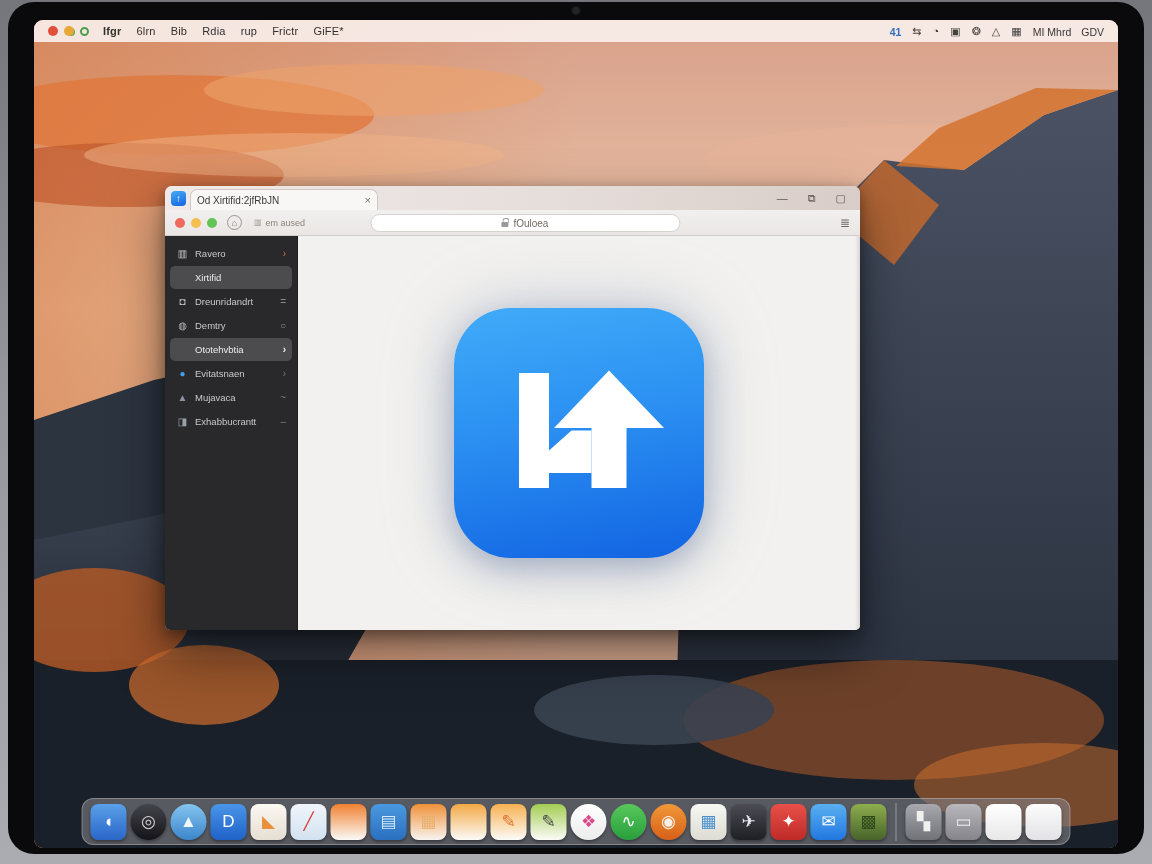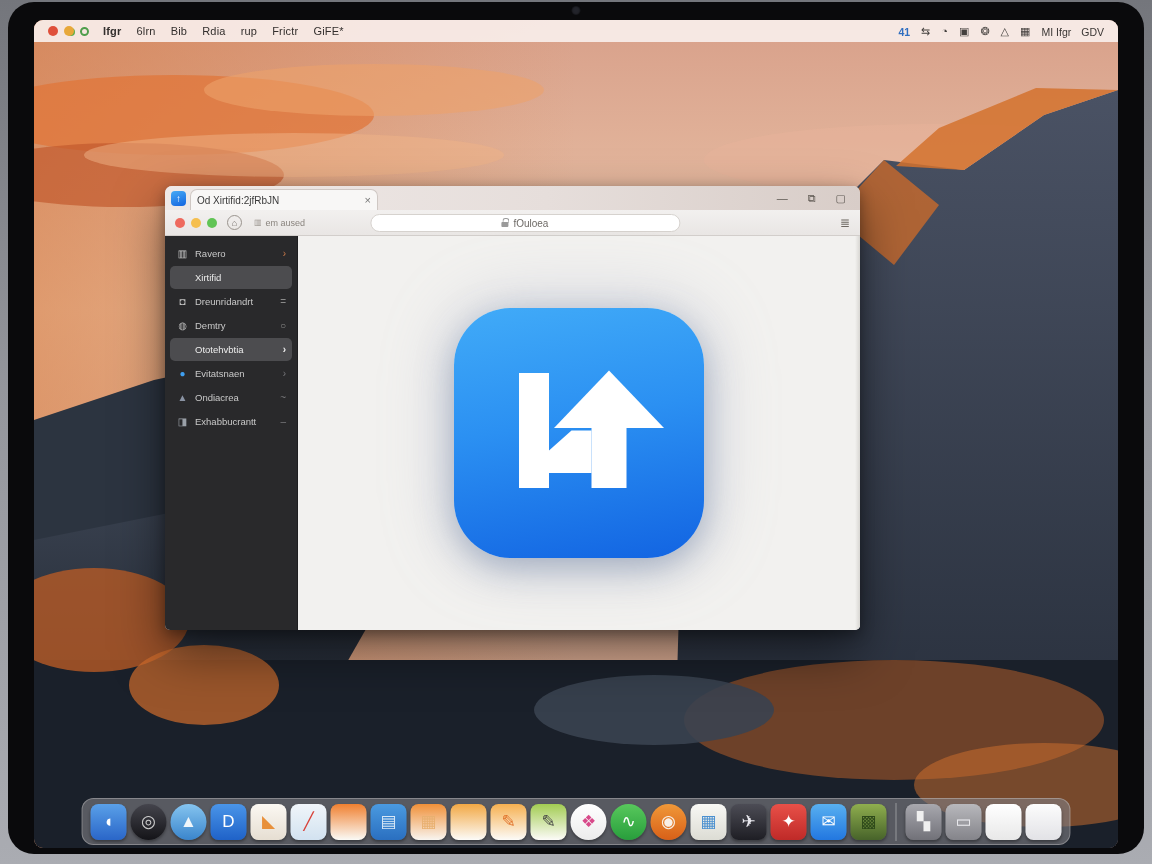--- a/index.html
+++ b/index.html
@@ -154,21 +154,21 @@
       <span class="tok mb-lefttok">41</span>
       <span style="display:flex;gap:11px;">
           <span class="ticon">⇆</span>
           <span class="ticon">◔</span>
           <span class="ticon">▣</span>
           <span class="ticon">❂</span>
           <span class="ticon">△</span>
           <span class="ticon">▦</span>
         </span>
       <span style="display:flex;gap:10px;">
-          <span class="tok">MI Ifgr</span>
+          <span class="tok">MI Mhrd</span>
           <span class="tok">GDV</span>
         </span>
     </div>
   </div>
 
   <div class="window">
     <div class="tabstrip">
       <div class="favicon">
         <span>↑</span>
       </div>
@@ -230,21 +230,21 @@
             <span class="sb-label">Ototehvbtia</span>
             <span class="sb-trail bright" style="color: rgb(240, 240, 240);">›</span>
           </div>
           <div class="sb-row">
             <span class="sb-icon" style="color: rgb(63, 159, 240);">●</span>
             <span class="sb-label">Evitatsnaen</span>
             <span class="sb-trail" style="color: rgb(119, 119, 122);">›</span>
           </div>
           <div class="sb-row">
             <span class="sb-icon" style="color: rgb(138, 147, 163);">▲</span>
-            <span class="sb-label">Ondiacrea</span>
+            <span class="sb-label">Mujavaca</span>
             <span class="sb-trail" style="color: rgb(119, 119, 122);">~</span>
           </div>
           <div class="sb-row">
             <span class="sb-icon" style="color: rgb(154, 160, 168);">◨</span>
             <span class="sb-label">Exhabbucrantt</span>
             <span class="sb-trail" style="color: rgb(119, 119, 122);">–</span>
           </div>
         </div>
       <div class="content">
         <div class="appicon">

